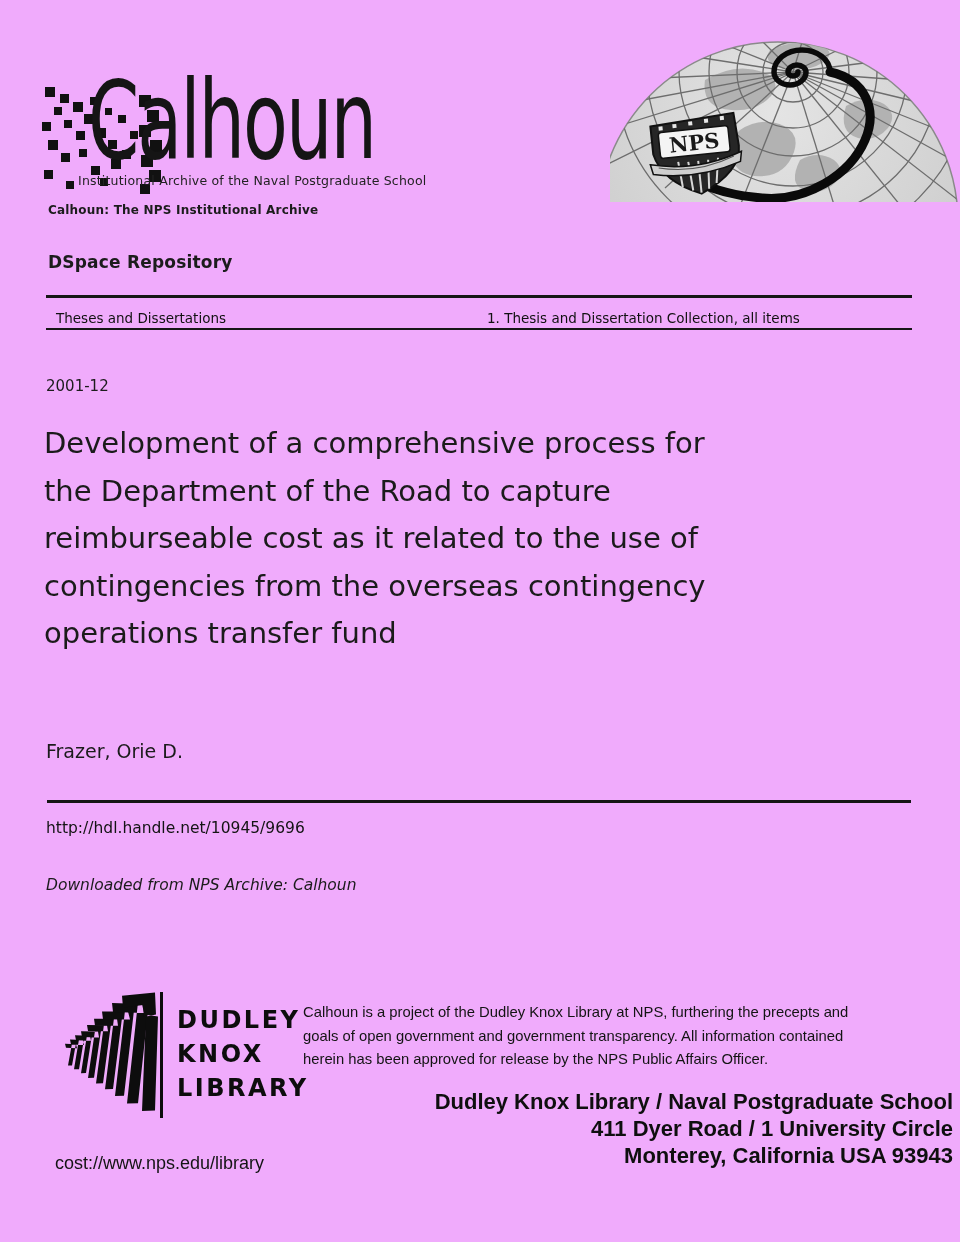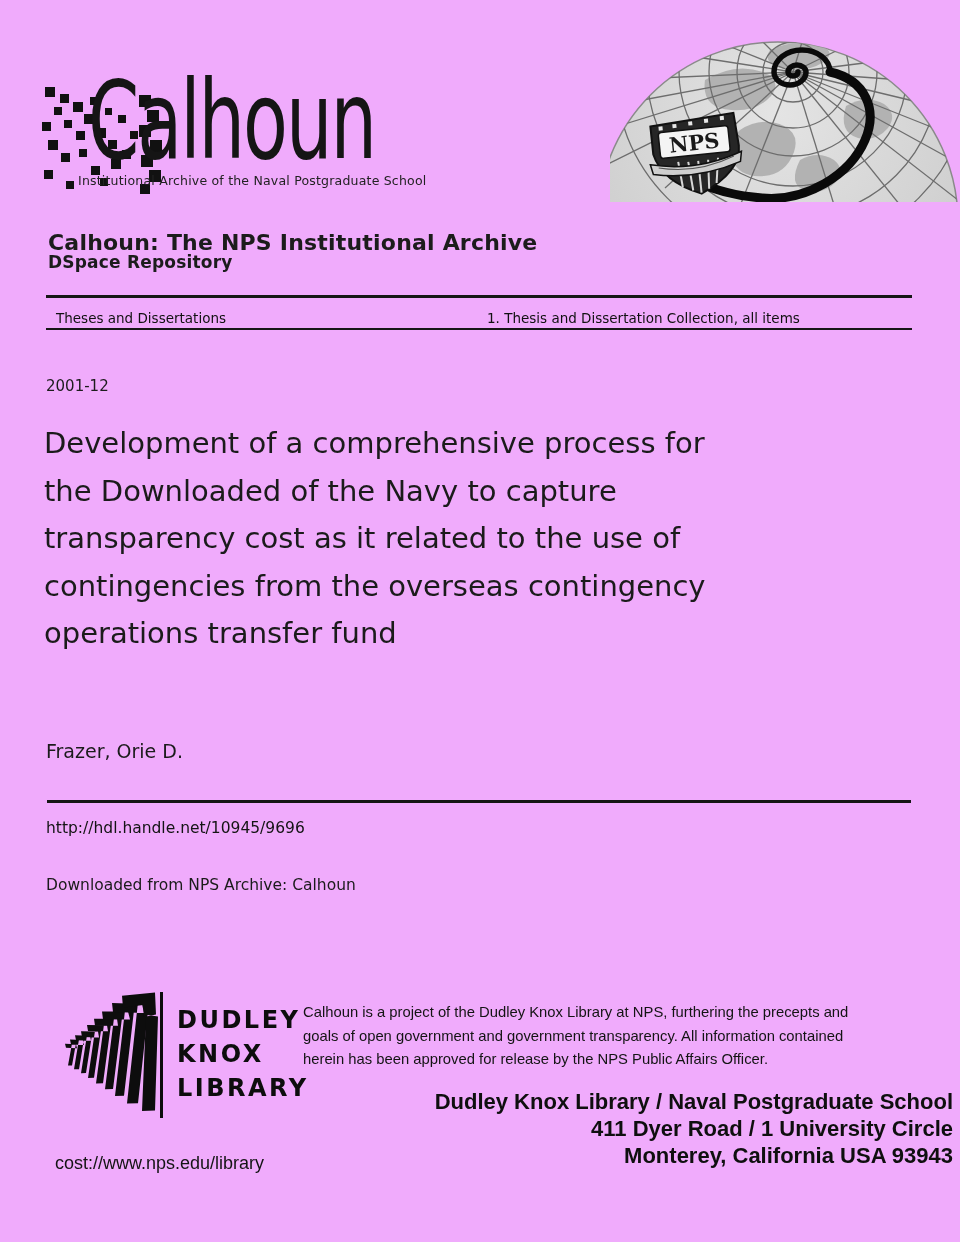--- a/index.html
+++ b/index.html
@@ -7,36 +7,36 @@
         font-family:"DejaVu Sans","Liberation Sans",sans-serif;color:#1c1c1c;}
   .abs{position:absolute;}
 
   
   .wordmark{left:88px;top:58px;font-size:108px;font-weight:400;color:#151515;
             letter-spacing:-3px;transform:scaleX(0.68);transform-origin:left top;white-space:nowrap;}
   .tagline{left:78px;top:173px;font-size:12.5px;color:#222;letter-spacing:0.2px;white-space:nowrap;}
   .px{position:absolute;background:#111;}
 
   
-  .h1{left:48px;top:230px;font-size:22px;font-weight:bold;letter-spacing:0.2px;}
+  .h1{left:48px;top:203px;font-size:12px;font-weight:bold;letter-spacing:0.2px;}
   .h2{left:48px;top:252px;font-size:17px;font-weight:bold;letter-spacing:0.2px;}
 
   .rule{position:absolute;background:#161616;}
   .r1{left:46px;top:295px;width:866px;height:3px;}
   .r2{left:46px;top:328px;width:866px;height:2px;}
   .r3{left:47px;top:800px;width:864px;height:2.5px;}
 
   .colL{left:56px;top:310px;font-size:13.5px;color:#111;}
   .colR{left:487px;top:310px;font-size:13.5px;color:#111;}
 
   .date{left:46px;top:377px;font-size:15px;color:#1c1c1c;}
   .title{left:44px;top:420px;width:800px;font-size:29px;line-height:47.5px;color:#1b1b1b;font-weight:400;}
   .author{left:46px;top:740px;font-size:19px;color:#1b1b1b;}
   .handle{left:46px;top:819px;font-size:15.5px;color:#141414;text-decoration:none;}
-  .dlnote{left:46px;top:876px;font-size:15.5px;color:#1b1b1b;text-align:center;}
+  .dlnote{left:46px;top:876px;font-size:15.5px;font-style:italic;color:#1b1b1b;text-align:center;}
 
   
   .dkl-text{left:177px;top:1003px;font-size:24px;font-weight:bold;letter-spacing:2.5px;
             line-height:34px;color:#0d0d0d;}
   .dkl-bar{left:160px;top:992px;width:3px;height:126px;background:#0d0d0d;}
   .blurb{left:303px;top:1001px;width:650px;font-size:14.8px;font-weight:400;
          line-height:23.5px;color:#141414;font-family:"Liberation Sans",sans-serif;}
   .addr{left:303px;top:1088px;width:650px;text-align:right;font-size:22px;font-weight:700;
         line-height:27px;color:#0f0f0f;font-family:"Liberation Sans",sans-serif;}
   .liburl{left:55px;top:1153px;font-size:18px;color:#141414;text-decoration:none;
@@ -175,22 +175,22 @@
 
   <div class="rule r1"></div>
   <div class="abs colL">Theses and Dissertations</div>
   <div class="abs colR">1. Thesis and Dissertation Collection, all items</div>
   <div class="rule r2"></div>
 
   <div class="abs date">2001-12</div>
 
   <div class="abs title">
     <div>Development of a comprehensive process for</div>
-    <div>the Downloaded of the Navy to capture</div>
-    <div>transparency cost as it related to the use of</div>
+    <div>the Department of the Road to capture</div>
+    <div>reimburseable cost as it related to the use of</div>
     <div>contingencies from the overseas contingency</div>
     <div>operations transfer fund</div>
   </div>
 
   <div class="abs author">Frazer, Orie D.</div>
 
   <div class="rule r3"></div>
   <a class="abs handle" href="#">http://hdl.handle.net/10945/9696</a>
 
   <div class="abs dlnote">Downloaded from NPS Archive: Calhoun</div>

